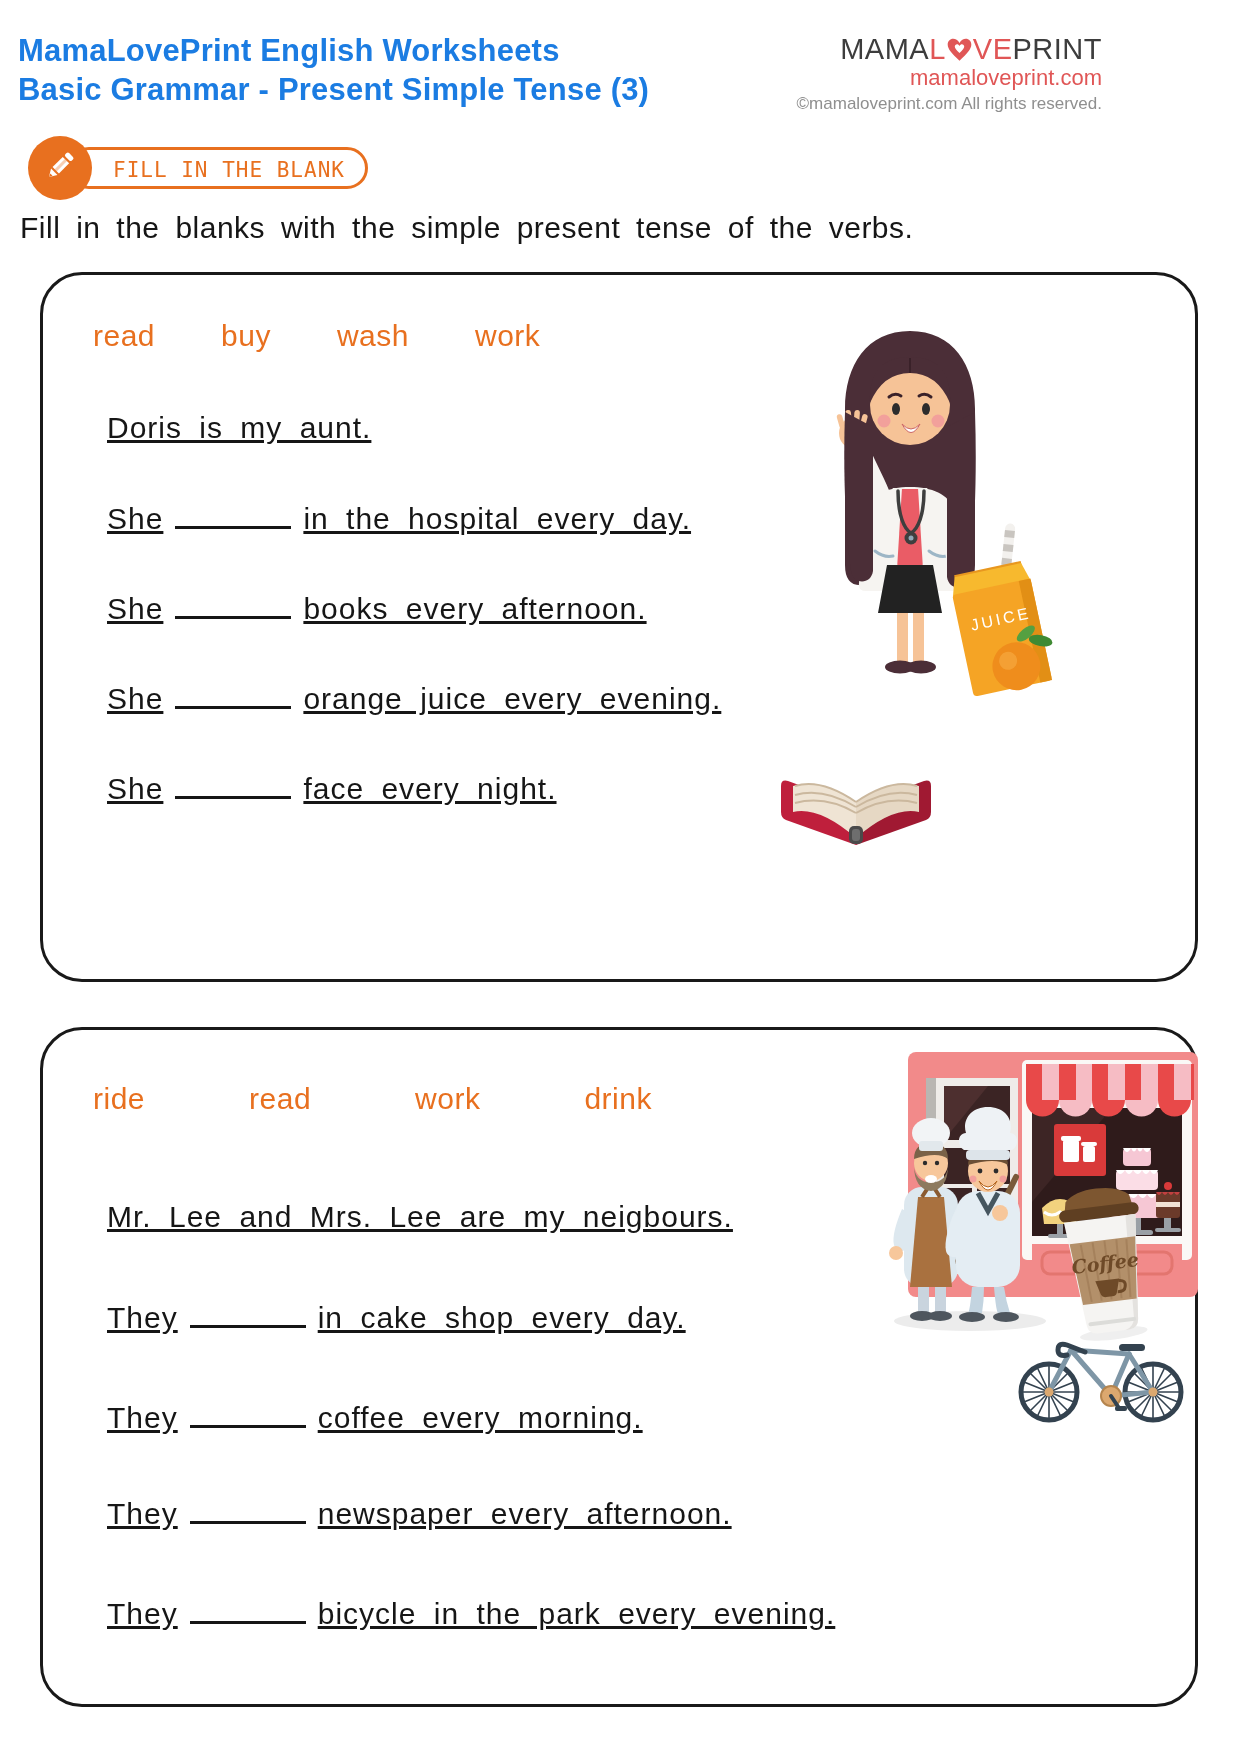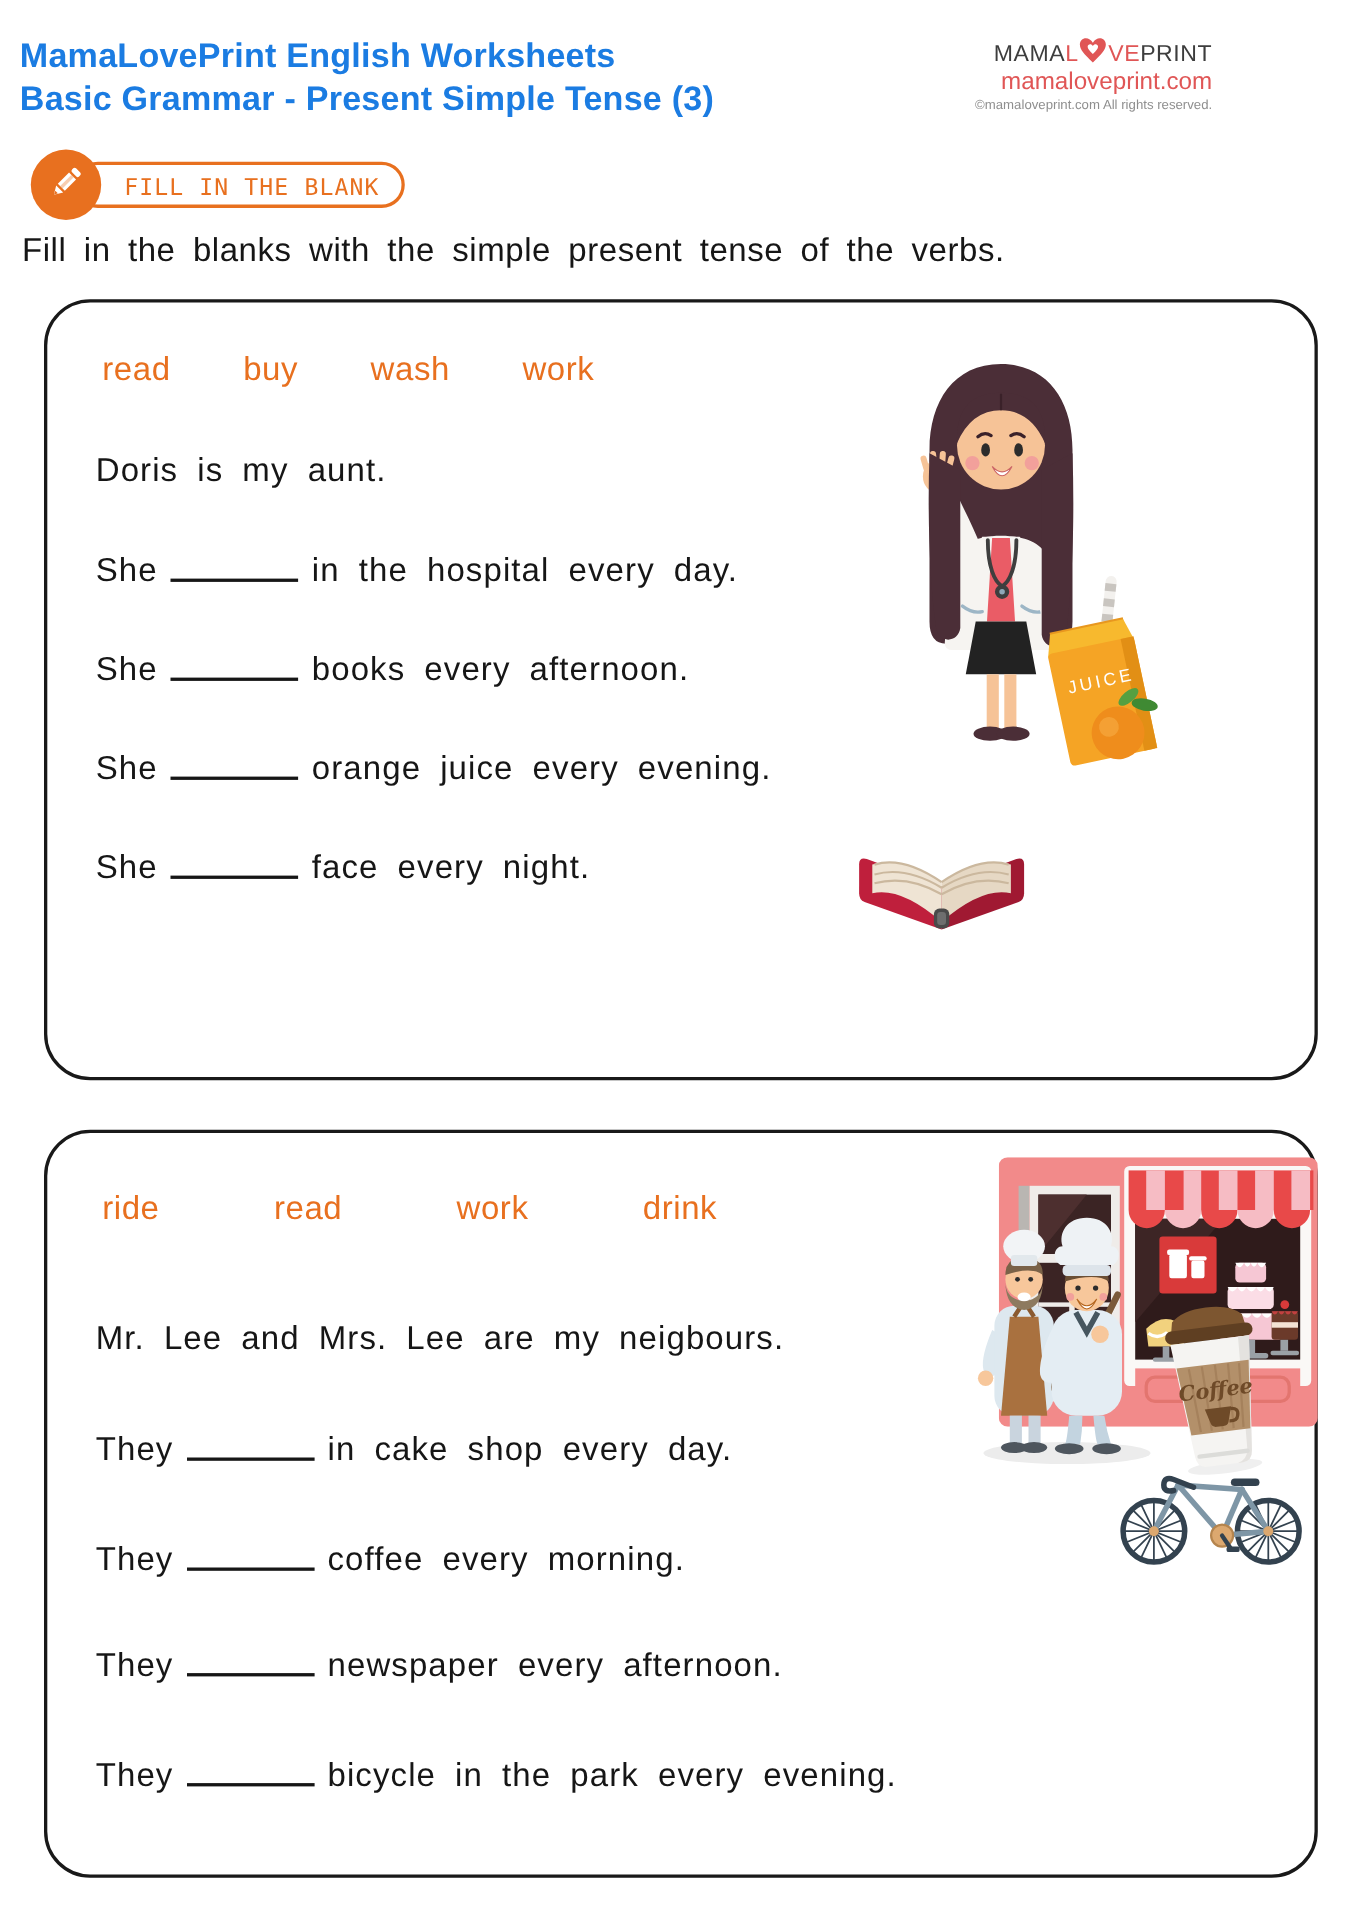--- a/index.html
+++ b/index.html
@@ -4,47 +4,47 @@
 <style>
   html,body{margin:0;padding:0;background:#ffffff;}
   .page{
     position:relative;width:1240px;height:1754px;background:#ffffff;
     font-family:"Liberation Sans",sans-serif;overflow:hidden;margin:17px auto;
   }
   
   .header-title{position:absolute;left:18px;top:14px;
     font-size:31px;font-weight:700;color:#1b7ce2;line-height:39px;letter-spacing:.2px;}
   .brand{position:absolute;top:16px;right:138px;text-align:right;line-height:1.12;}
-  .brand-logo{font-size:21px;letter-spacing:.5px;color:#3d3d3d;font-weight:400;white-space:nowrap;}
+  .brand-logo{font-size:29px;letter-spacing:.5px;color:#3d3d3d;font-weight:400;white-space:nowrap;}
   .brand-logo .red{color:#e05656;}
   .heart-wrap{display:inline-block;vertical-align:-3px;width:27px;height:25px;}
   .brand-site{font-size:22px;color:#e05656;margin-top:1px;}
-  .brand-copy{font-size:12px;color:#8f8f8f;margin-top:3px;}
+  .brand-copy{font-size:17px;color:#8f8f8f;margin-top:3px;}
   
   .badge{position:absolute;left:28px;top:118px;display:flex;align-items:center;height:66px;}
   .badge-circle{position:relative;z-index:2;width:64px;height:64px;border-radius:50%;
     background:#e8701f;display:flex;align-items:center;justify-content:center;}
   .badge-pill{margin-left:-24px;height:42px;box-sizing:border-box;border:3px solid #e8701f;
     border-radius:21px;background:#fff;display:flex;align-items:center;
     padding:4px 20px 0 42px;}
   .badge-label{font-family:"DejaVu Sans Mono",monospace;font-size:21px;color:#e8701f;
     letter-spacing:1px;white-space:nowrap;}
   
   .instruction{position:absolute;left:20px;top:194px;font-size:30px;color:#161616;
     letter-spacing:.5px;word-spacing:7px;white-space:nowrap;}
   
   .exercise-box{position:absolute;left:40px;width:1158px;box-sizing:border-box;
     border:3px solid #191919;border-radius:42px;background:#fff;padding-left:16px;}
   .box1{top:255px;height:710px;}
   .box2{top:1010px;height:680px;}
   .word-bank{position:absolute;left:50px;display:flex;color:#e8701f;font-size:30px;letter-spacing:.5px;}
   .box1 .word-bank{top:44px;gap:66px;}
   .box2 .word-bank{top:52px;gap:104px;}
-  .intro,.sentence{position:absolute;left:44px;font-size:30px;color:#161616;
-    letter-spacing:1px;word-spacing:8px;white-space:nowrap;}
+  .intro,.sentence{position:absolute;left:64px;font-size:30px;color:#161616;
+    letter-spacing:1px;word-spacing:8px;white-space:nowrap;text-decoration:underline;}
   .blank{display:inline-block;width:116px;height:.82em;border-bottom:3px solid #161616;margin:0 12px;}
   .illus{position:absolute;}
   
   .z1{z-index:1}.z2{z-index:2}.z3{z-index:3}
 </style>
 </head>
 <body>
 
 <div class="page">
 

